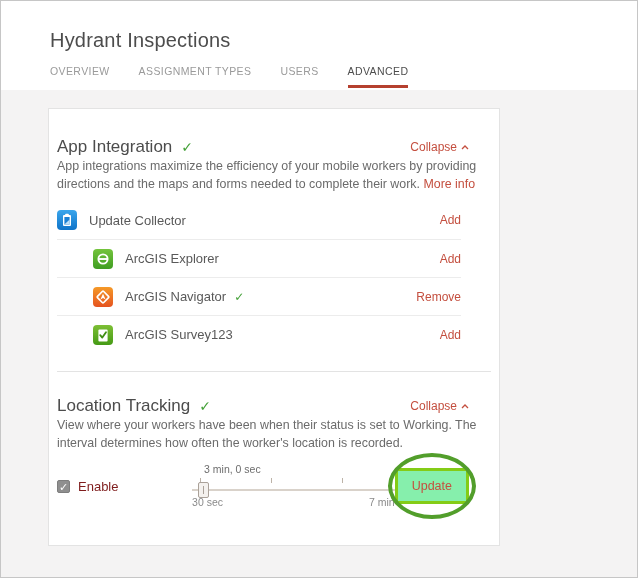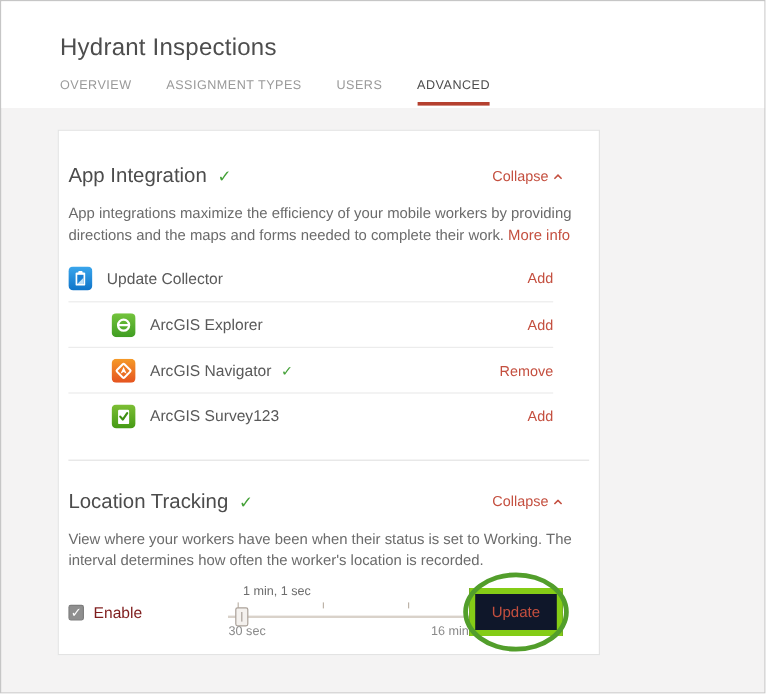--- a/index.html
+++ b/index.html
@@ -21,21 +21,21 @@
           border:1px solid #e3e3e3; padding:28px 8px 0 8px; }
 
   .section-head { display:flex; align-items:center; }
   .section-title { font-size:17px; font-weight:500; color:#4c4c4c; }
   .check-icon { color:#44a138; font-weight:bold; margin-left:9px; font-size:14px; }
   .check-icon::before { content:"✓"; }
   .collapse-link { margin-left:auto; margin-right:22px; color:#c44f3f; font-size:12px; cursor:pointer;
                    display:flex; align-items:center; gap:4px; }
   .chevron-up { width:8px; height:5px; display:inline-block; }
 
-  .section-desc { margin-top:12px; font-size:12.4px; line-height:18px; color:#6b6b6b; max-width:552px; }
+  .section-desc { font-size:12.4px; line-height:18px; color:#6b6b6b; max-width:552px; }
   .more-info { color:#c44f3f; cursor:pointer; }
 
   
   .app-list { margin:8px 30px 0 0; }
   .app-row { display:flex; align-items:center; height:38px; }
   .app-row + .app-row { border-top:1px solid #ececec;padding-left:36px; }
   .app-row .rowline { display:flex; align-items:center; width:100%; }
   .app-icon { width:20px; height:20px; flex:0 0 20px; }
   .app-name { margin-left:12px; font-size:13px; color:#595959; }
   .app-check { font-size:12px; margin-left:8px; }
@@ -56,21 +56,21 @@
   .slider .value-label { position:absolute; left:12px; top:0; font-size:10.5px; color:#6d6d6d; white-space:nowrap; }
   .slider .tick { position:absolute; top:15px; width:1px; height:5px; background:#bdb3a8; }
   .slider .track { position:absolute; left:0; right:0; top:26px; height:2px; background:#d9d2ca; cursor:pointer; }
   .slider .handle { position:absolute; left:6px; top:19px; width:11px; height:16px; background:#f4f1ee;
                     border:1px solid #aaa199; border-radius:2px; cursor:pointer; }
   .slider .handle::after { content:""; position:absolute; left:4px; top:3px; width:1px; height:8px; background:#aaa199; }
   .slider .min-label { position:absolute; left:0; top:33px; font-size:10.5px; color:#8a8a8a; }
   .slider .max-label { position:absolute; right:0; top:33px; font-size:10.5px; color:#8a8a8a; }
 
   .update-wrap { position:relative; margin-left:auto; margin-right:22px; }
-  .update-btn { background:#0f172a; border:5px solid #84cc16; color:#c44f3f; font-size:12.5px;
+  .update-btn { background:#86efac; border:3px solid #84cc16; color:#c44f3f; font-size:12.5px;
                 padding:8px 14px; cursor:pointer; font-family:inherit; }
   .annotation-ellipse { position:absolute; left:50%; top:50%; transform:translate(-50%,-50%);
                         width:88px; height:66px; border:4px solid #529e2b; border-radius:50%;
                         pointer-events:none; }
 </style>
 </head>
 <body>
 
 <div class="frame">
 
@@ -194,29 +194,29 @@
       </div>
       <div class="section-desc">View where your workers have been when their status is set to Working. The interval determines how often the worker's location is recorded.</div>
 
       <div class="controls">
         <div class="enable-group">
           <span class="checkbox"></span>
           <span class="enable-label">Enable</span>
         </div>
 
         <div class="slider">
-          <span class="value-label">1 min, 1 sec</span>
+          <span class="value-label">3 min, 0 sec</span>
           <span class="tick" style="left:8px"></span>
           <span class="tick" style="left:79px"></span>
           <span class="tick" style="left:150px"></span>
           <span class="tick" style="left:221px"></span>
           <div class="track"></div>
           <div class="handle"></div>
           <span class="min-label">30 sec</span>
-          <span class="max-label">16 min</span>
+          <span class="max-label">7 min</span>
         </div>
 
         <div class="update-wrap">
           <button class="update-btn">Update</button>
           <div class="annotation-ellipse"></div>
         </div>
       </div>
     </div>
 
   </div>

